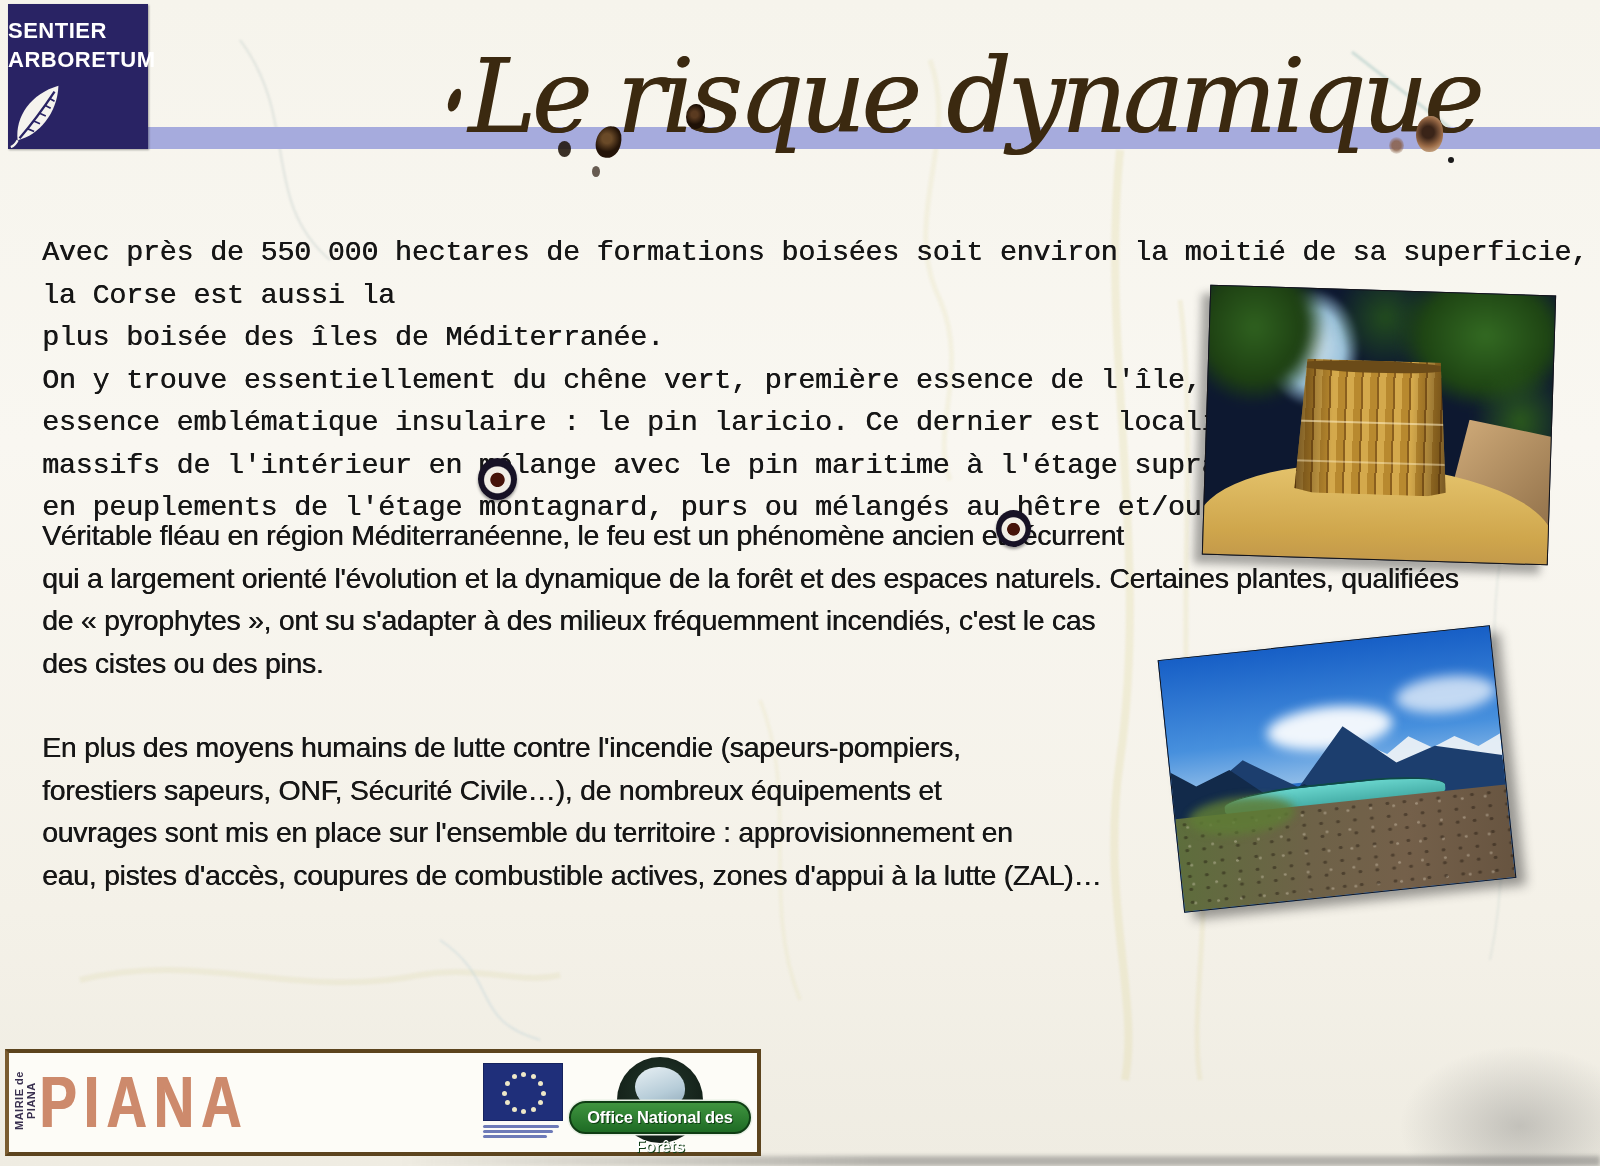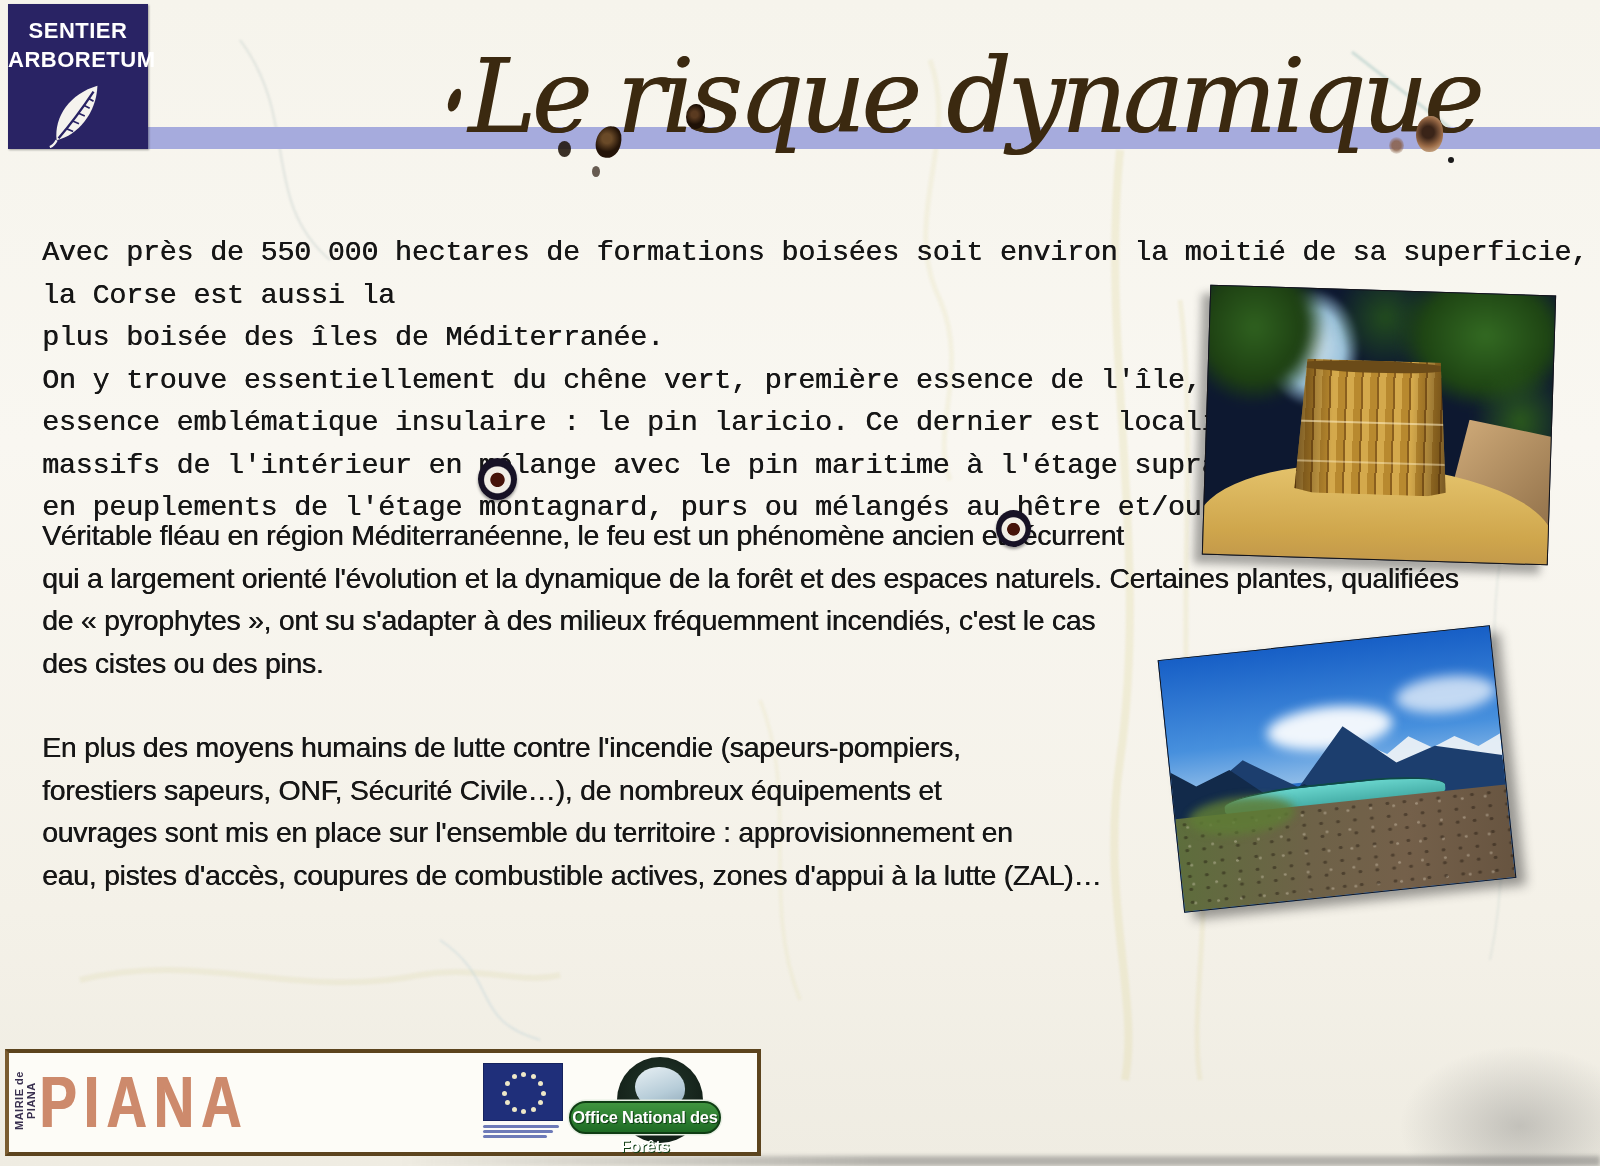--- a/index.html
+++ b/index.html
@@ -2,21 +2,21 @@
 <html><head>
 <meta charset="utf-8">
 <style>
   html,body{margin:0;padding:0;background:#888;}
   .panel{position:relative;width:1600px;height:1166px;overflow:hidden;
     background:linear-gradient(180deg,#f6f4ec,#f9f7f1 38%,#f4f1e8 78%,#efece2);
     font-family:"Liberation Sans",sans-serif;}
   svg.watermark{position:absolute;inset:0;filter:blur(1.2px);}
   
   .badge{position:absolute;left:8px;top:4px;width:140px;height:145px;background:#292364;
-    box-shadow:1px 1px 2px rgba(0,0,0,.35);text-align:center;color:#fff;}
+    box-shadow:1px 1px 2px rgba(0,0,0,.35);color:#fff;}
   .badge .bline{font-weight:bold;font-size:22px;letter-spacing:.5px;line-height:29px;}
   .badge .bline1{padding-top:12px;}
   .badge svg{margin-top:6px;}
   
   .band{position:absolute;left:146px;right:0;top:127px;height:22px;background:#a6abdd;}
   
   .title{position:absolute;left:468px;top:22px;font-family:"DejaVu Serif",serif;
     font-style:italic;font-size:102px;line-height:150px;color:#3b2910;letter-spacing:-4px;
     z-index:3;text-shadow:1px 0 0 #3b2910;}
   .flourish{position:absolute;left:449px;top:88px;width:11px;height:24px;background:#3b2910;
@@ -119,21 +119,21 @@
   .euflag .st{position:absolute;width:5px;height:5px;border-radius:50%;background:#eee8c8;}
   .euflag .flines{margin-top:4px;}
   .euflag .fl{height:2.5px;background:#4a5aa8;opacity:.8;border-radius:2px;margin-bottom:2.5px;}
   .onf{position:absolute;left:560px;top:2px;width:182px;height:92px;}
   .onf .oval{position:absolute;left:48px;top:2px;width:86px;height:86px;border-radius:50%;
     background:radial-gradient(circle at 50% 40%,#24382c,#121f17 75%);}
   .onf .crown{position:absolute;left:66px;top:12px;width:50px;height:42px;border-radius:48% 52% 46% 54%;
     background:linear-gradient(160deg,#e8f0f4,#b6ccd8 60%,#8fa8b8);}
   .onf .trunk{position:absolute;left:85px;top:50px;width:11px;height:16px;background:#cfe0ea;
     clip-path:polygon(20% 0,80% 0,100% 100%,0 100%);}
-  .onf .obanner{position:absolute;left:0;top:46px;width:152px;height:33px;border-radius:17px;
+  .onf .obanner{position:absolute;left:0;top:46px;width:182px;height:33px;border-radius:17px;
     background:linear-gradient(#3f943f,#1e6b24);border:2px solid #0f3d14;box-sizing:border-box;
     box-shadow:0 0 0 1.5px #e8efe4;text-align:center;}
   .onf .obanner span{color:#fff;font-weight:bold;font-size:16.5px;line-height:29px;
     text-shadow:1px 1px 0 #0f3d14;letter-spacing:-.2px;}
   
   .edge-bottom{position:absolute;left:400px;right:0;bottom:0;height:10px;
     background:linear-gradient(90deg,rgba(90,90,90,0),rgba(90,90,90,.4) 40%);filter:blur(2px);}
   .edge-corner{position:absolute;right:-40px;bottom:-40px;width:240px;height:160px;
     background:radial-gradient(closest-side,rgba(110,110,110,.35),rgba(110,110,110,0));}
 </style>

